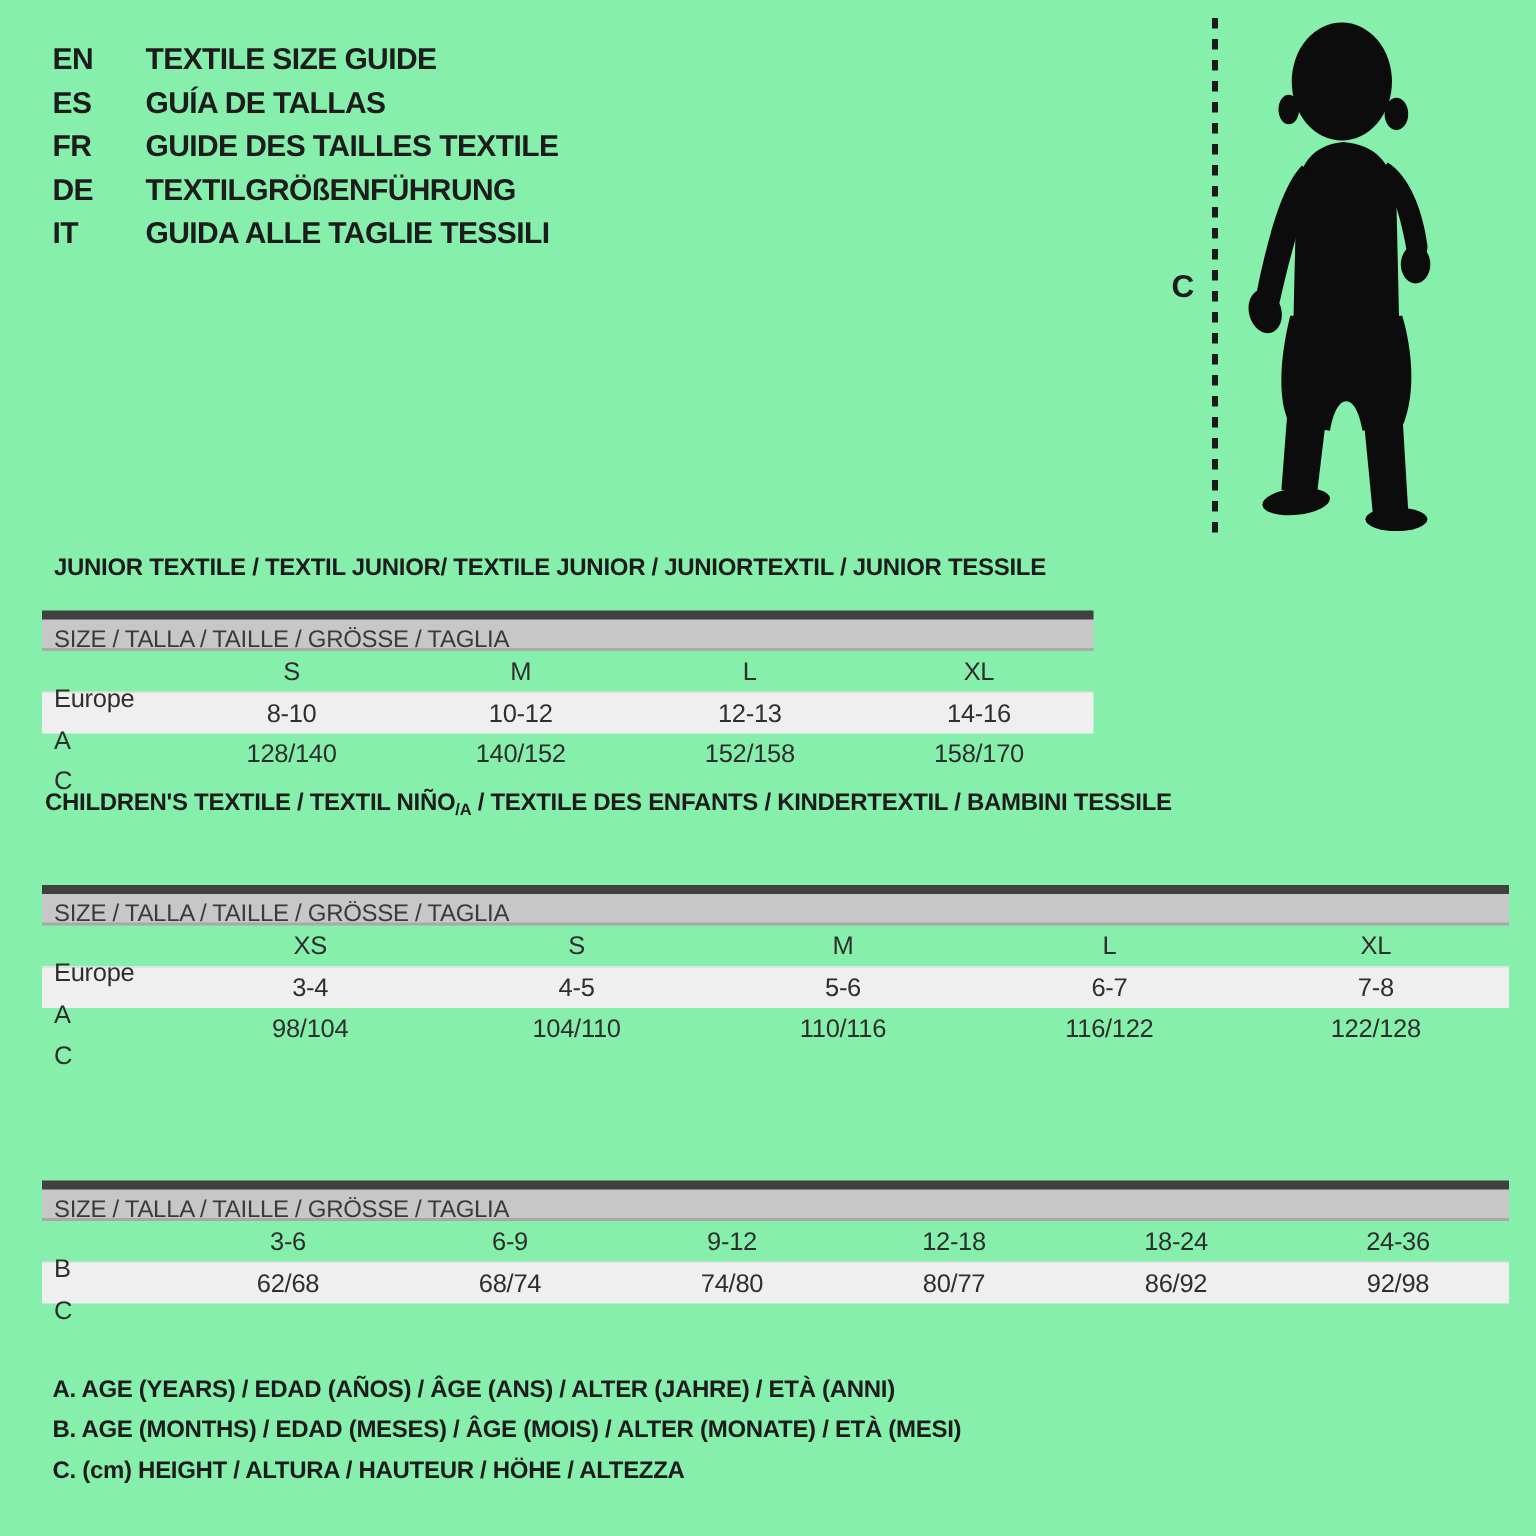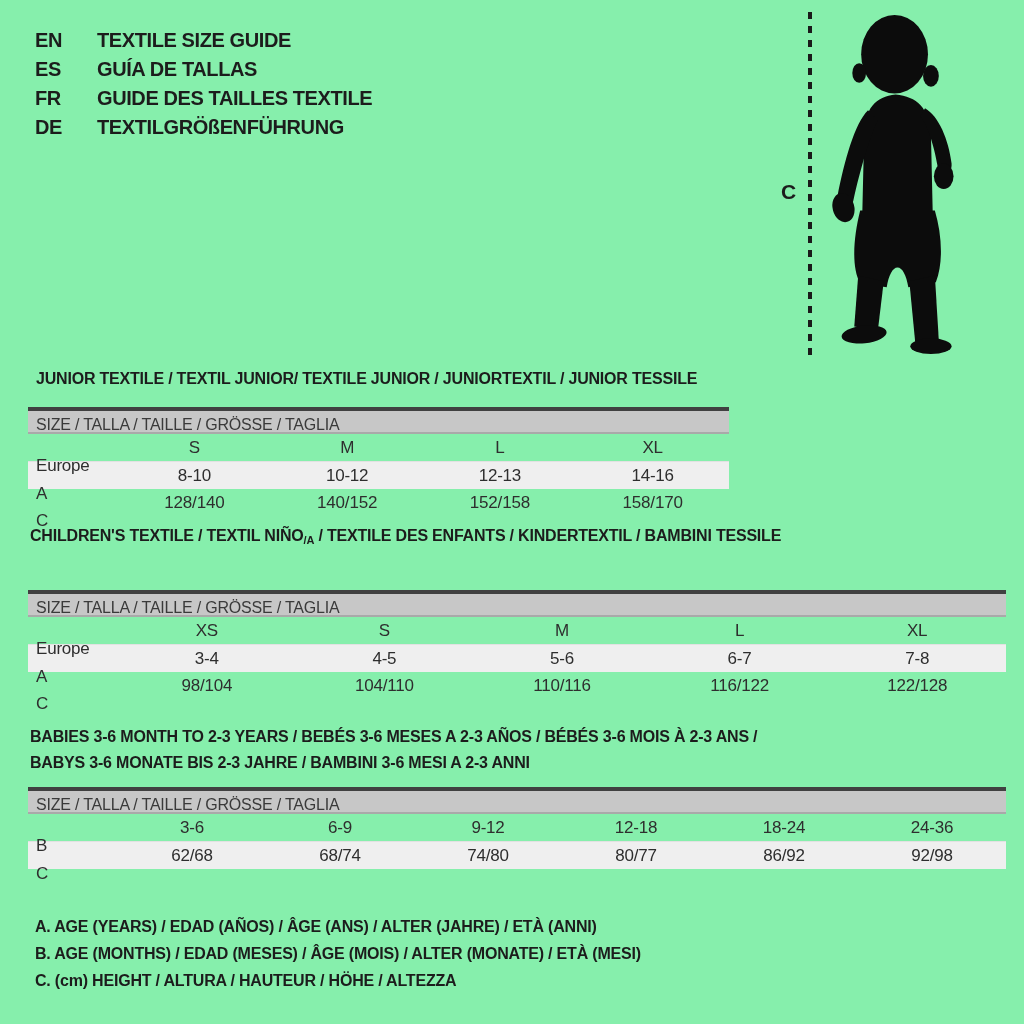--- a/index.html
+++ b/index.html
@@ -57,21 +57,21 @@
     line-height: 26px;
   }
   .sub { font-size: 11px; vertical-align: -3px; font-weight: 700; }
 
   
   .tbl { position: absolute; left: 28px; }
   .tbl-head {
     height: 27px;
     line-height: 27px;
     background: #c7c7c7;
-    border-top: 4px solid #404040;
+    border-top: 6px solid #404040;
     border-bottom: 2px solid #a9a9a9;
     font-size: 16px;
     color: #3a3a3a;
     padding-left: 8px;
     letter-spacing: -0.2px;
     box-sizing: border-box;
   }
   .trow {
     display: grid;
     height: 27px;
@@ -113,20 +113,24 @@
       <span class="lang-code">ES</span>
       <span class="lang-title">GUÍA DE TALLAS</span>
     </div>
     <div class="lang-row">
       <span class="lang-code">FR</span>
       <span class="lang-title">GUIDE DES TAILLES TEXTILE</span>
     </div>
     <div class="lang-row">
       <span class="lang-code">DE</span>
       <span class="lang-title">TEXTILGRÖßENFÜHRUNG</span>
+    </div>
+    <div class="lang-row">
+      <span class="lang-code">IT</span>
+      <span class="lang-title">GUIDA ALLE TAGLIE TESSILI</span>
     </div>
   </div>
 
   <div class="figure-area">
     <svg class="height-line" width="8" height="346" viewBox="0 0 8 346">
       <line x1="4" y1="0" x2="4" y2="346" stroke="#1a1a1a" stroke-width="4" stroke-dasharray="7 7"></line>
     </svg>
     <div class="height-label">C</div>
     <svg class="baby" width="153" height="344" viewBox="0 0 150 350">
       <g fill="#0c0c0c">
@@ -195,24 +199,20 @@
     <div class="trow cols-5">
       <div class="tlabel">C</div>
       <div class="tcell">98/104</div>
       <div class="tcell">104/110</div>
       <div class="tcell">110/116</div>
       <div class="tcell">116/122</div>
       <div class="tcell">122/128</div>
     </div>
   </div>
 
-  <div class="sec-title" style="top:724px;">
-    <div>BABIES 3-6 MONTH TO 2-3 YEARS / BEBÉS 3-6 MESES A 2-3 AÑOS / BÉBÉS 3-6 MOIS À 2-3 ANS /</div>
-    <div>BABYS 3-6 MONATE BIS 2-3 JAHRE / BAMBINI 3-6 MESI A 2-3 ANNI</div>
-  </div>
   <div class="tbl" style="top:787px; width:978px;">
     <div class="tbl-head">SIZE / TALLA / TAILLE / GRÖSSE / TAGLIA</div>
     <div class="trow cols-6 first">
       <div class="tlabel">B</div>
       <div class="tcell">3-6</div>
       <div class="tcell">6-9</div>
       <div class="tcell">9-12</div>
       <div class="tcell">12-18</div>
       <div class="tcell">18-24</div>
       <div class="tcell">24-36</div>

